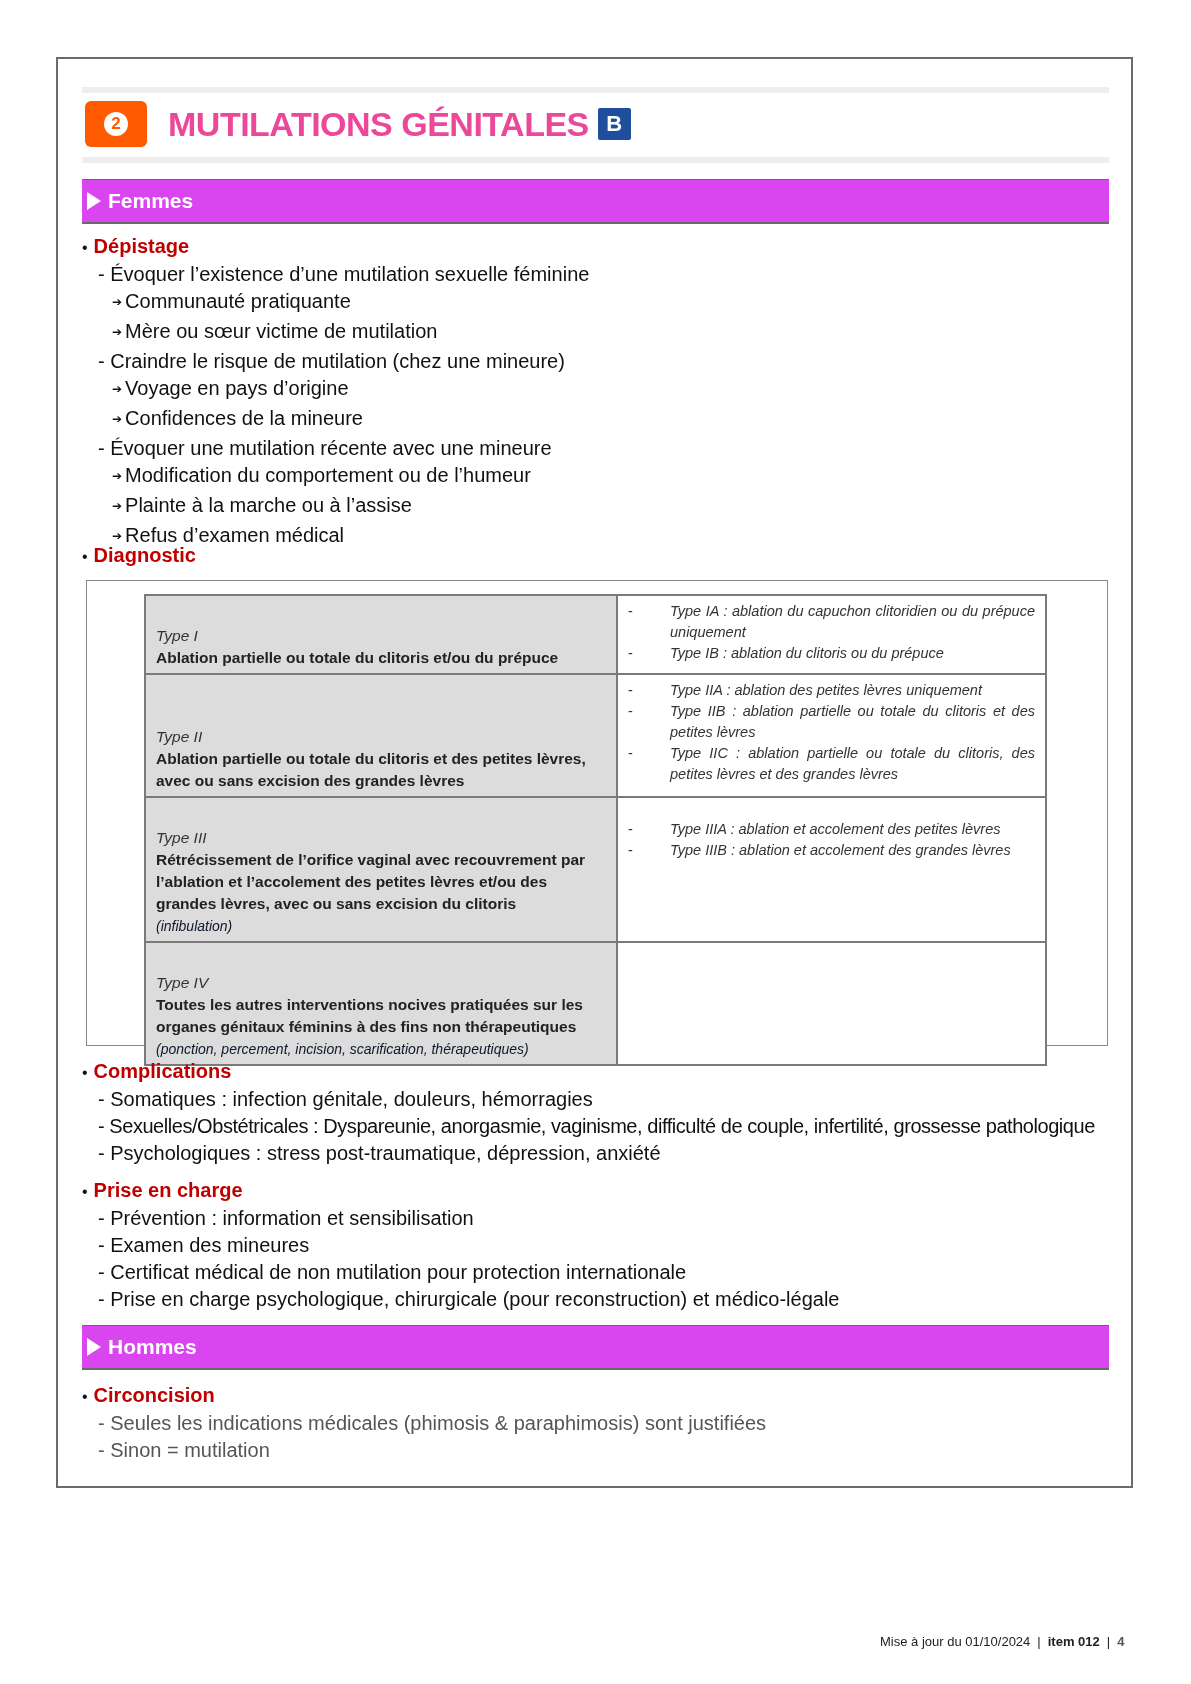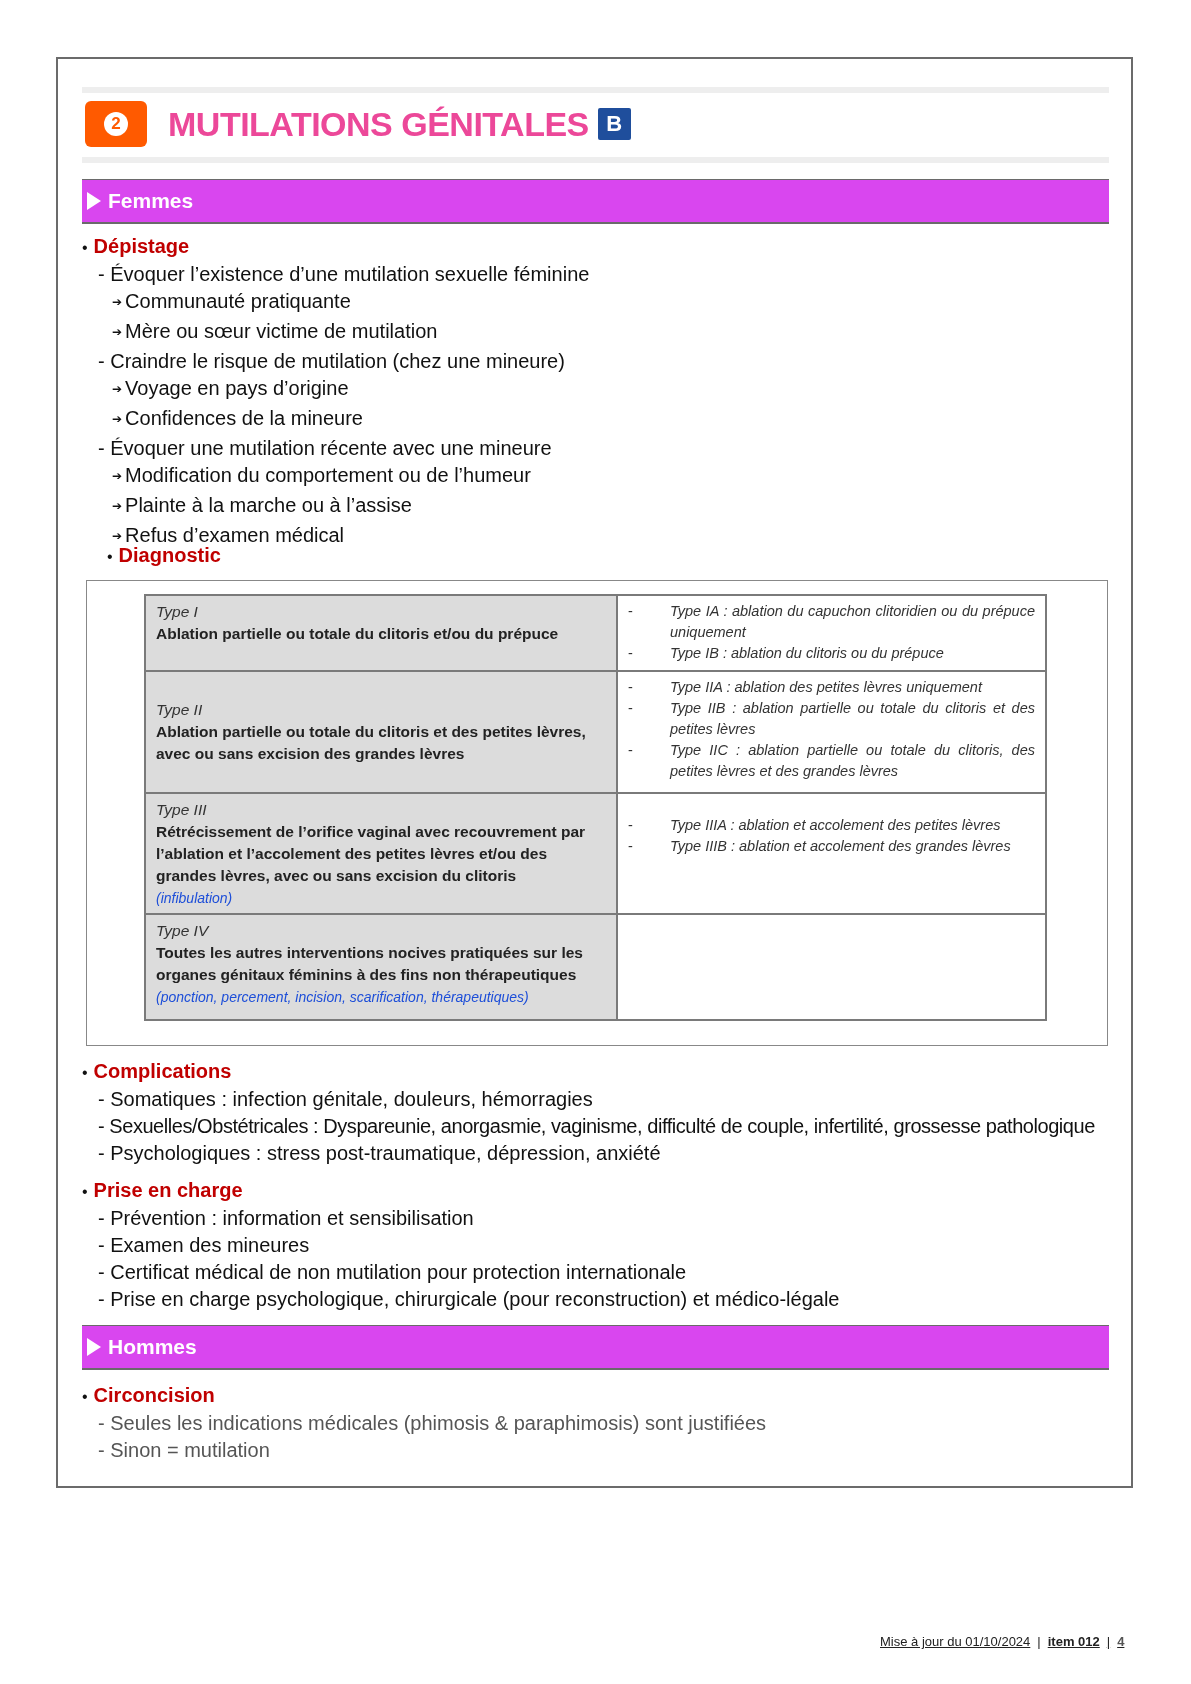--- a/index.html
+++ b/index.html
@@ -18,26 +18,26 @@
   .bullet-head .dot { color:#111; font-weight:normal; margin-right:6px; font-size:16px; }
   .l1 { padding-left:16px; }
   .l2 { padding-left:30px; }
   .l2 .arrow { font-size:12px; margin-right:3px; position:relative; top:-2px; }
   .gray-text { color:#555; }
   .table-frame { position:absolute; left:86px; top:580px; width:1022px; height:466px; border:1.5px solid #888; box-sizing:border-box; }
   table.types { position:absolute; left:144px; top:594px; width:903px; border-collapse:collapse; font-family:"Liberation Sans", sans-serif; }
   table.types td { border:2px solid #7a7a7a; vertical-align:top; font-size:15.5px; line-height:22px; padding:5px 10px 4px 10px; }
   td.left { background:#dcdcdc; width:450px; }
   td.right { background:#fff; padding-left:8px; }
-  .type-name { font-style:italic; color:#333; }
+  .type-name { font-style:italic; color:#333;margin-top:24px; }
   .type-desc { font-weight:bold; color:#222; }
-  .type-note { font-style:italic; font-size:14px; color:#1d4ed8; font-weight:normal; }
+  .type-note { font-style:italic; font-size:14px; color:#0f172a; font-weight:normal; }
   .sub-item { display:flex; font-style:italic; color:#333; font-size:14.5px; line-height:21px; text-align:justify; }
   .sub-item .dash { width:42px; flex:none; font-style:normal; }
-  .footer { position:absolute; top:1634px; left:880px; font-size:13px; color:#222;text-decoration:underline; }
+  .footer { position:absolute; top:1634px; left:880px; font-size:13px; color:#222; }
   .footer b { font-weight:bold; }
   .footer .sep { margin:0 7px; }
   .footer .pg { color:#555; font-weight:bold; }
 </style>
 </head>
 <body>
 
 <div class="page-frame"></div>
 
 <div class="gray-rule" style="top:87px;"></div>
@@ -62,21 +62,21 @@
   <div class="l2"><span class="arrow">➔</span><span>Mère ou sœur victime de mutilation</span></div>
   <div class="l1">- <span>Craindre le risque de mutilation (chez une mineure)</span></div>
   <div class="l2"><span class="arrow">➔</span><span>Voyage en pays d’origine</span></div>
   <div class="l2"><span class="arrow">➔</span><span>Confidences de la mineure</span></div>
   <div class="l1">- <span>Évoquer une mutilation récente avec une mineure</span></div>
   <div class="l2"><span class="arrow">➔</span><span>Modification du comportement ou de l’humeur</span></div>
   <div class="l2"><span class="arrow">➔</span><span>Plainte à la marche ou à l’assise</span></div>
   <div class="l2"><span class="arrow">➔</span><span>Refus d’examen médical</span></div>
 </div>
 
-<div class="block" style="top:542px;margin-left:25px;">
+<div class="block" style="top:542px;">
   <div class="bullet-head"><span class="dot">•</span><span>Diagnostic</span></div>
 </div>
 
 <div class="table-frame"></div>
 <table class="types">
   <tbody>
       <tr style="height:76px;">
     <td class="left">
       <div class="type-name">Type I</div>
       <div class="type-desc">Ablation partielle ou totale du clitoris et/ou du prépuce</div>

